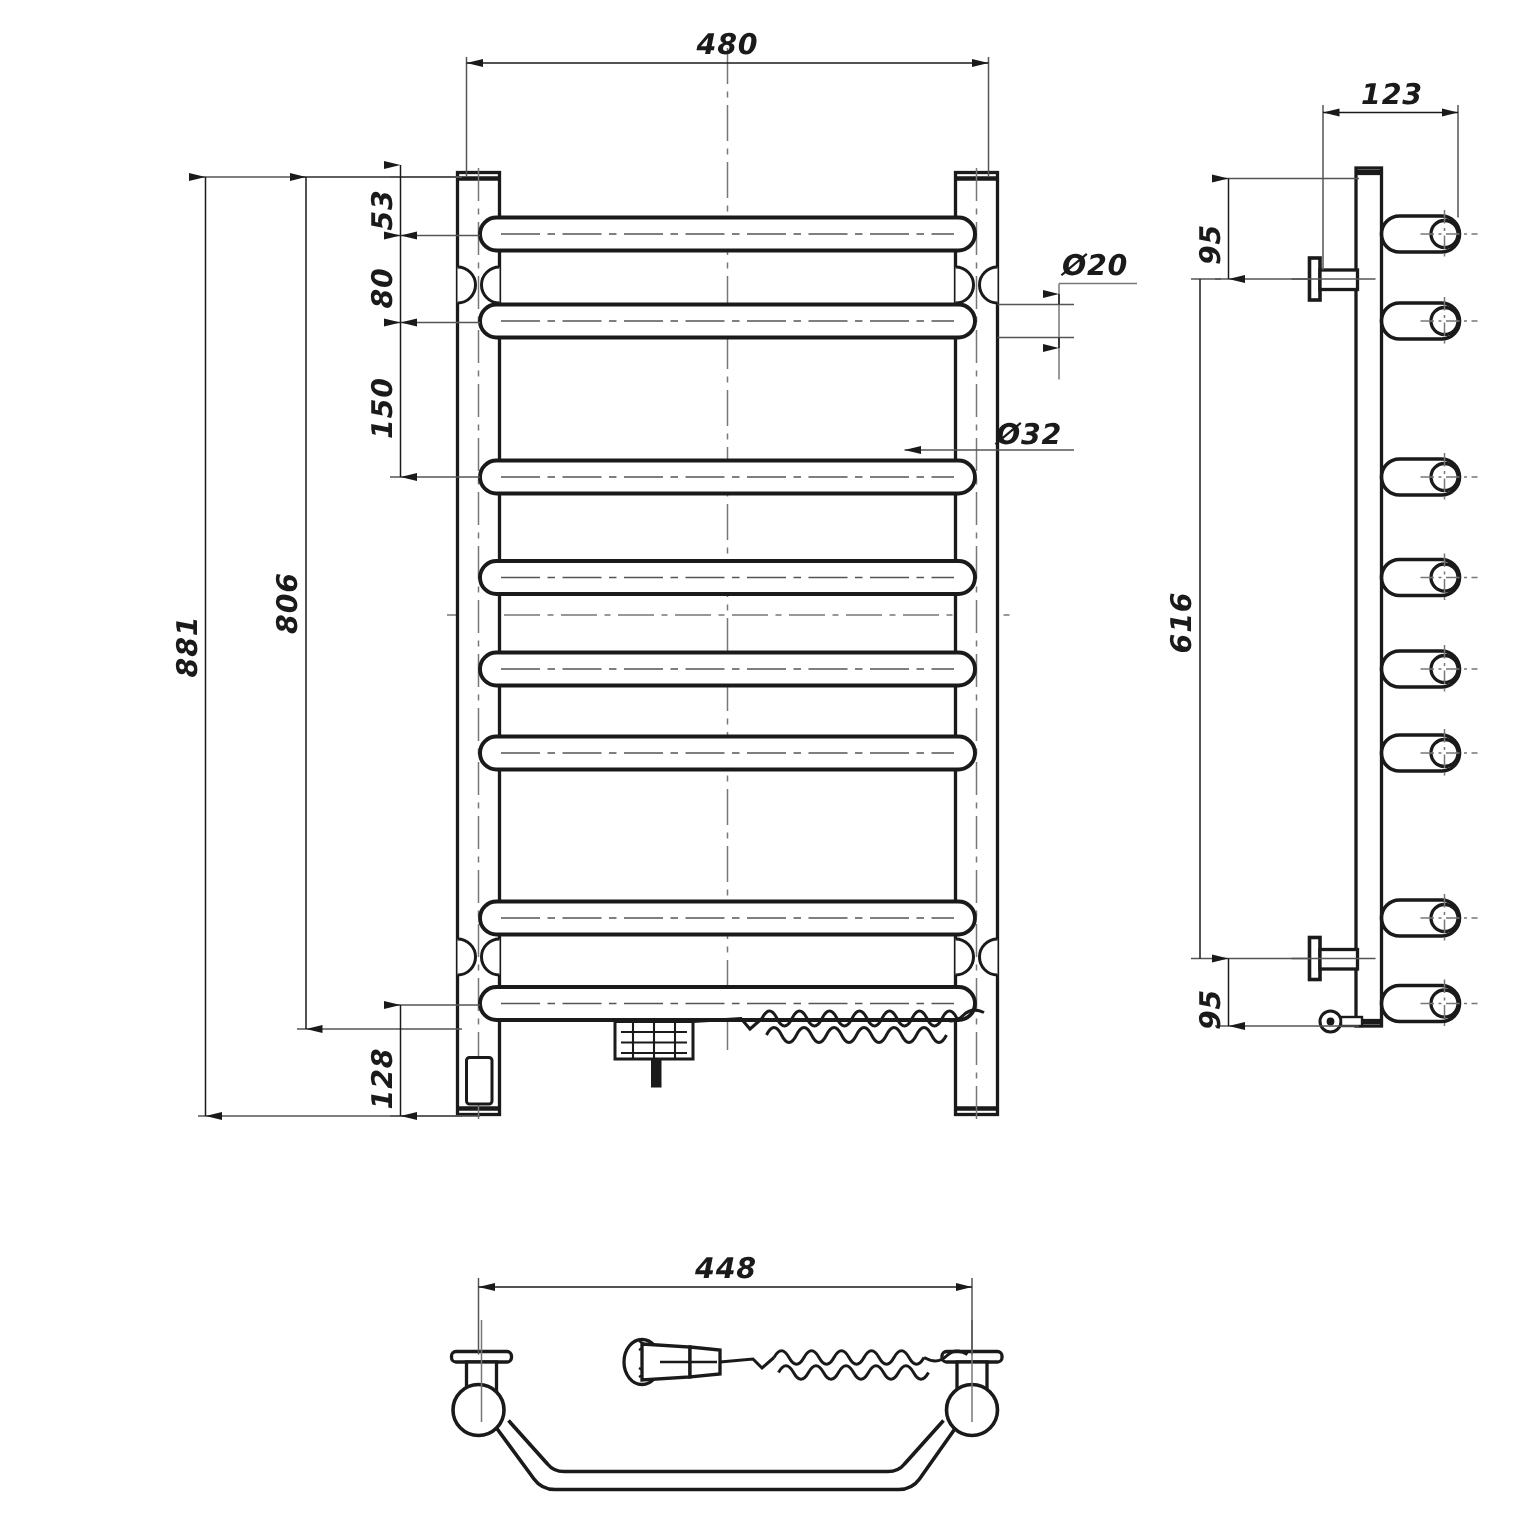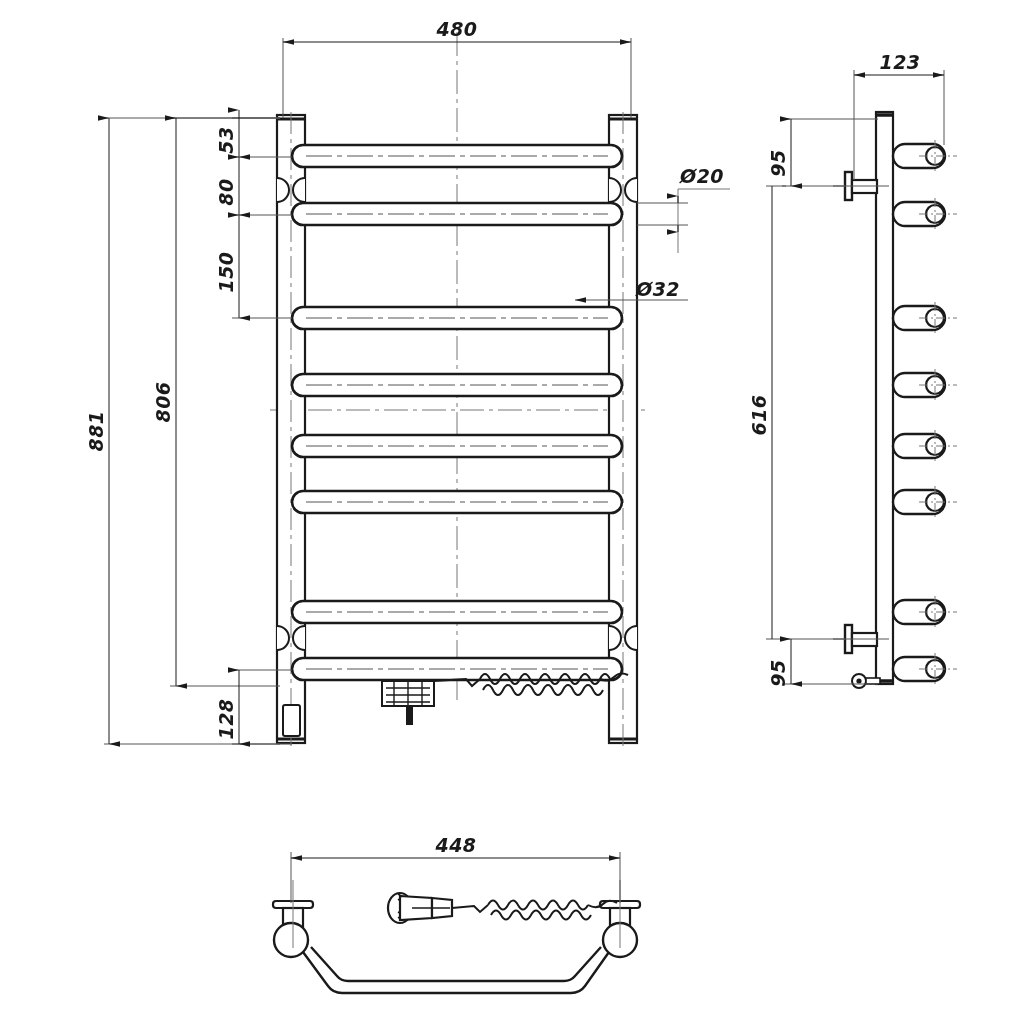--- a/index.html
+++ b/index.html
@@ -1,18 +1,18 @@
 <!DOCTYPE html>
 <html><head>
 <meta charset="utf-8">
 <style>
   html,body{margin:0;padding:0;background:#ffffff;}
   body{width:1024px;height:1024px;overflow:hidden;
        font-family:"DejaVu Sans","Liberation Sans",sans-serif;}
-  #stage{position:relative;width:932px;height:1024px;background:#15803d;}
+  #stage{position:relative;width:932px;height:1024px;background:#15803d;margin-left:28px;}
   svg{display:block;}
   .dimtext{font-family:"DejaVu Sans","Liberation Sans",sans-serif;
            font-size:19px;font-style:italic;font-weight:600;fill:#1a1a1a;
            letter-spacing:0.5px;}
 </style>
 </head>
 <body>
 
 <div id="stage">
 <svg width="1024" height="1024" viewBox="0 0 1024 1024">

